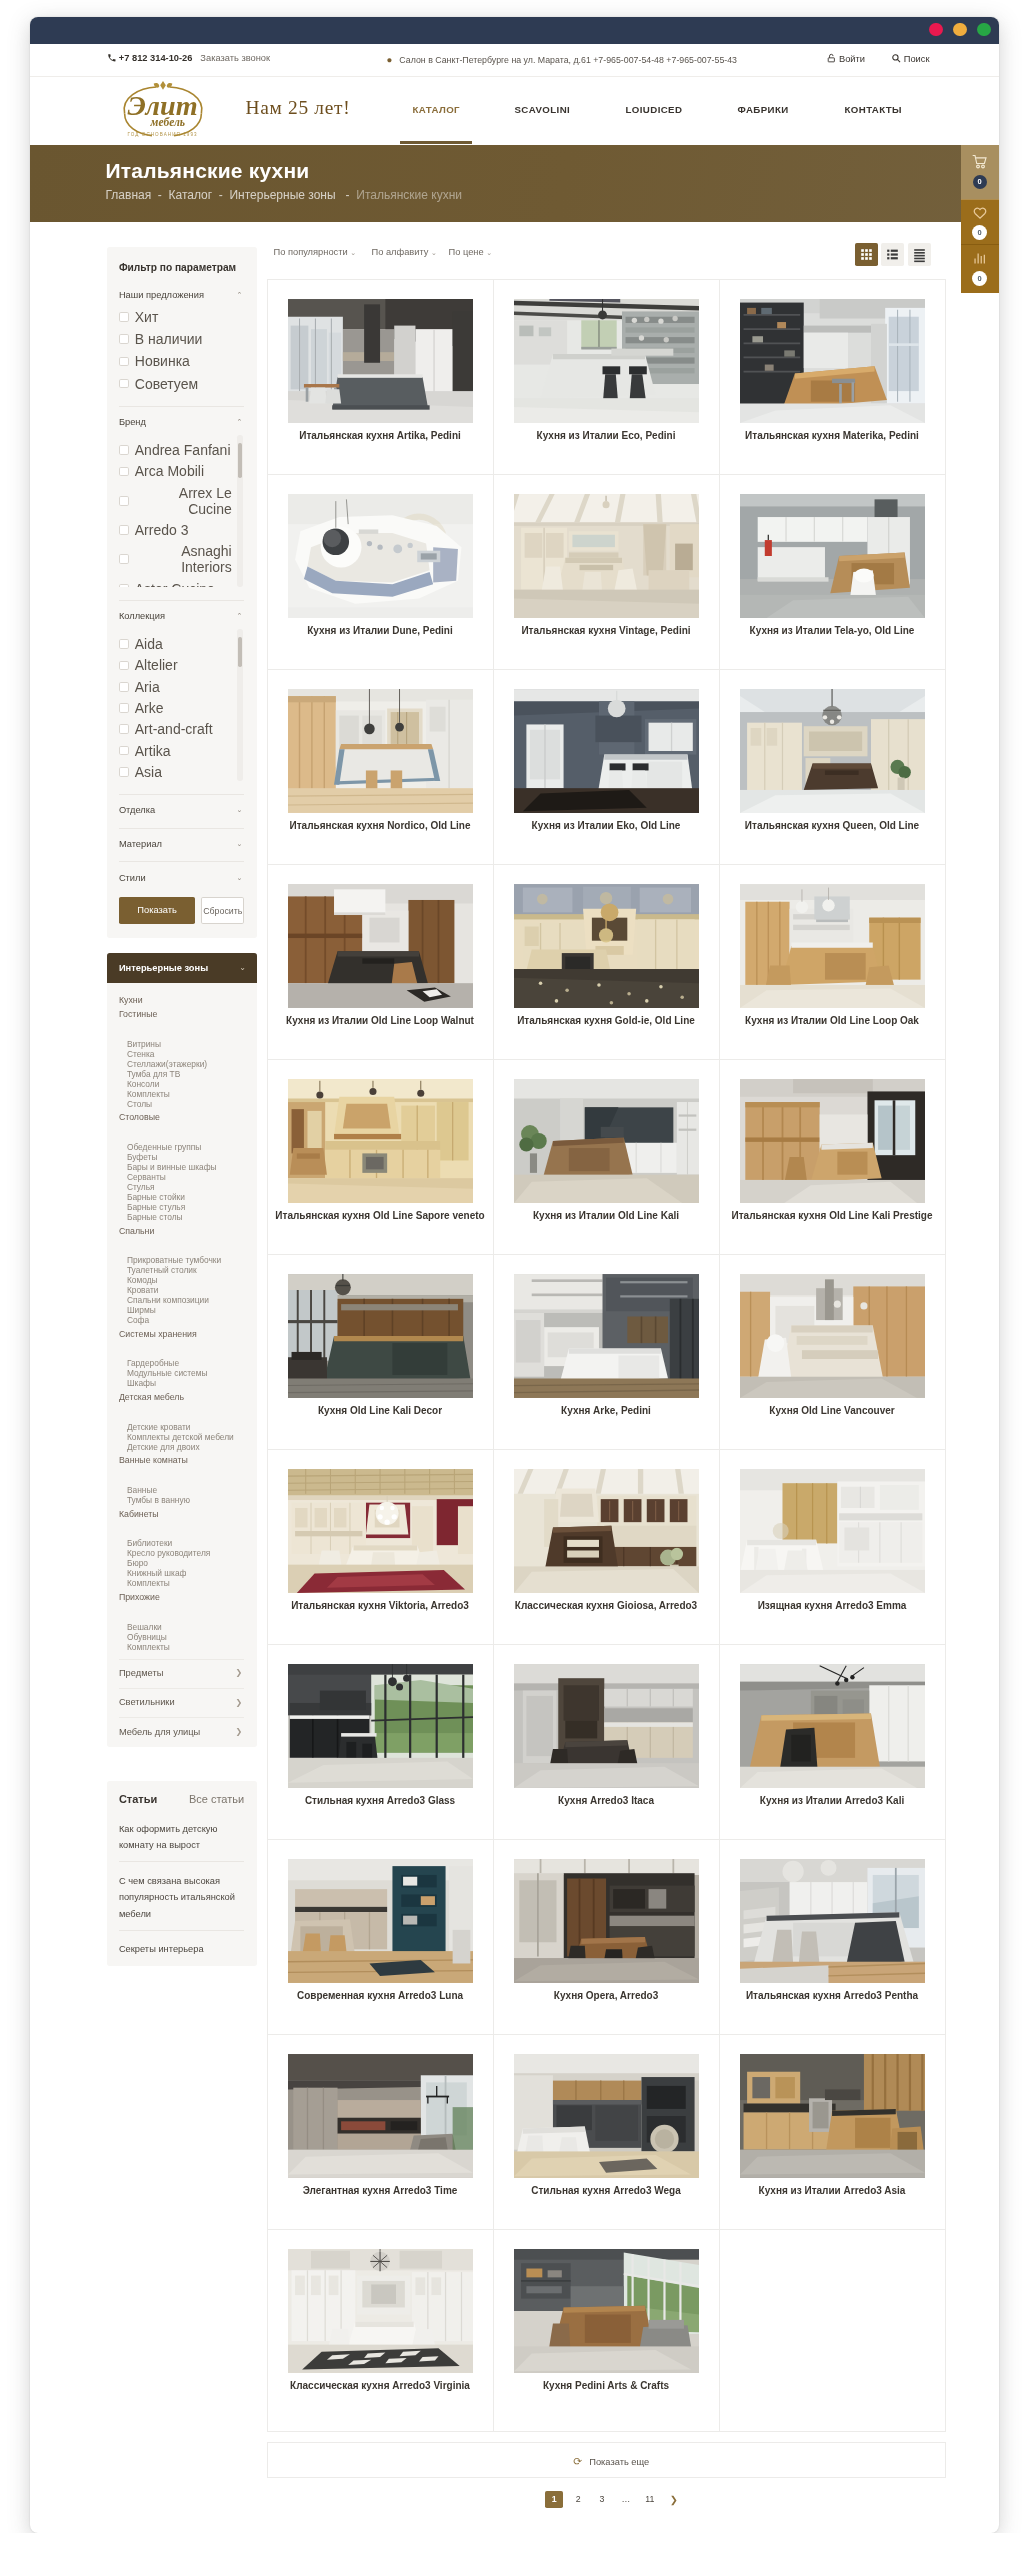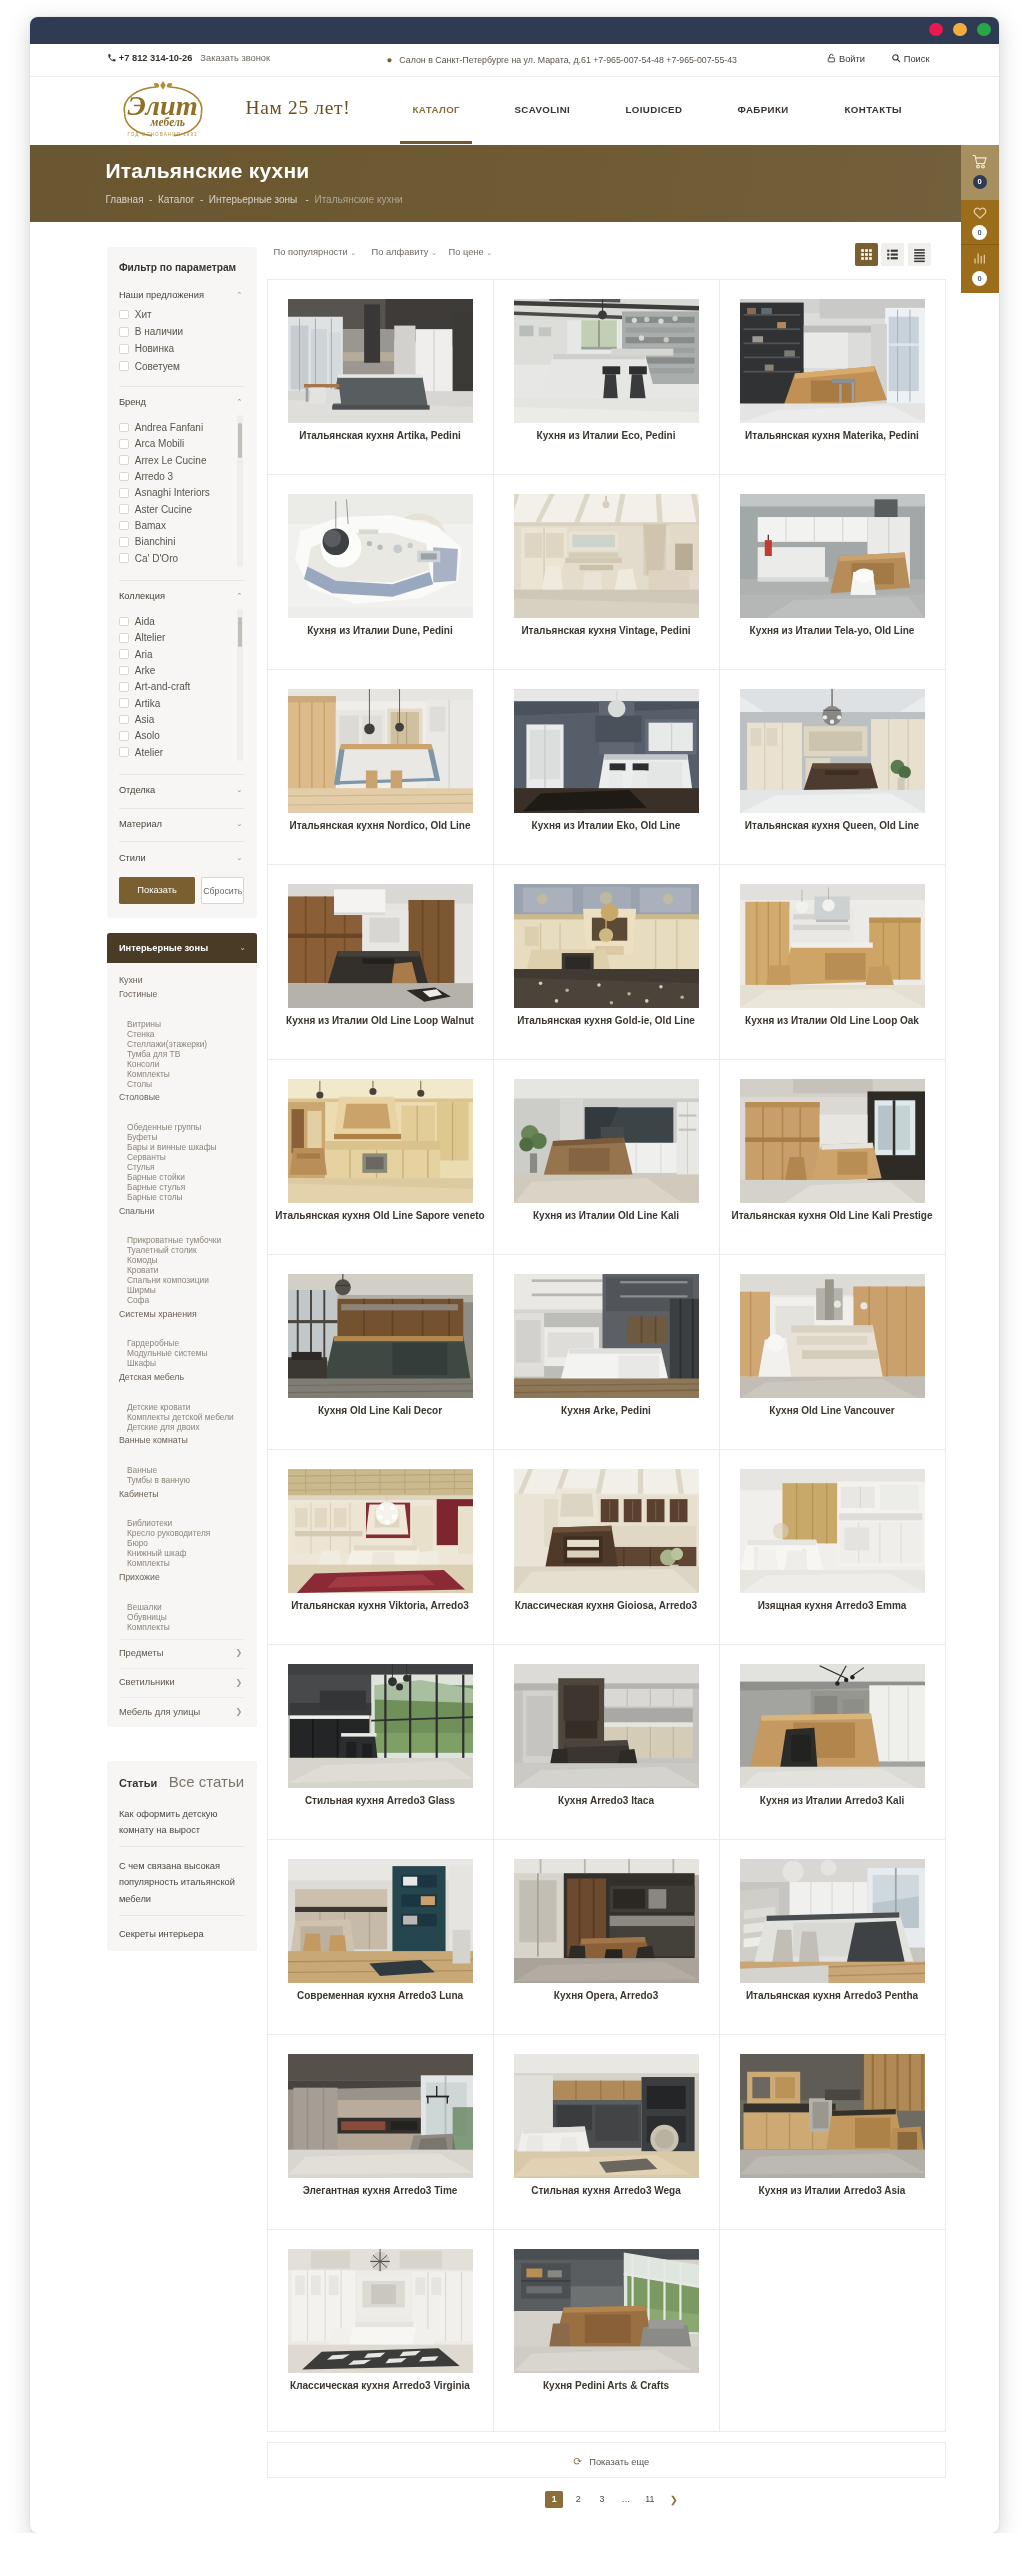--- a/index.html
+++ b/index.html
@@ -27,21 +27,21 @@
   .header { height:68px; position:relative; }
   .logo { position:absolute; left:82px; top:3.5px; }
   .slogan { position:absolute; left:216px; top:20.3px; font-family:"Liberation Serif", serif; font-size:19.4px; letter-spacing:0.7px; color:#6d4e1e; }
   .nav { position:absolute; top:27px; left:0; width:100%; font-size:9.7px; font-weight:bold; letter-spacing:0.4px; color:#38332e; }
   .nav span { position:absolute; }
   .nav .active { color:#8a6d3a; }
   .nav .active:after { content:""; position:absolute; left:-12.4px; right:-12.4px; top:37px; height:3.5px; background:#6f5a33; }
   
   .hero { height:77px; background:linear-gradient(100deg,#6a5630 0%, #6f5a33 55%, #73603c 100%); position:relative; color:#fff; }
   .hero h1 { position:absolute; left:76px; top:14px; font-size:21px; letter-spacing:0.2px; }
-  .hero .crumbs { position:absolute; left:76px; top:49px; font-size:10px; color:rgba(255,255,255,.72); }
+  .hero .crumbs { position:absolute; left:76px; top:43px; font-size:12px; color:rgba(255,255,255,.72); }
   .hero .crumbs b { font-weight:normal; color:rgba(255,255,255,.45); }
   
   .fab { position:absolute; right:0; top:0; width:38px; z-index:5; }
   .fab .sec { position:relative; text-align:center; }
   .fab .cart { height:54px; background:#a88f60; }
   .fab .fav { height:45px; background:#9b6d1b; border-top:0.9px solid rgba(255,255,255,.22); }
   .fab .cmp { height:49px; background:#9b6d1b; border-top:0.9px solid rgba(120,80,10,.55); }
   .badge { display:block; margin:2.7px auto 0; width:14px; height:14px; border-radius:50%; font-size:7.5px; font-weight:bold; line-height:14px; }
   .badge.navy { background:#2e3b53; color:#fff; }
   .badge.white { background:#fff; color:#53616e; width:15px; height:15px; line-height:15px; }
@@ -50,21 +50,21 @@
   .sidebar { position:absolute; left:77px; top:25px; width:150px; }
   .catalog { position:absolute; left:237px; top:17.7px; width:679px; }
   
   .sb { background:#f7f6f4; border-radius:2.7px; }
   .filter { padding:11.5px 12.4px 14px; }
   .filter h3 { font-size:10.2px; color:#38332e; padding-top:3.5px; }
   .fsec { border-top:0.9px solid #e9e6e2; margin-top:12.4px; padding-top:10.6px; }
   .fsec:first-of-type { border-top:none; margin-top:17.7px; padding-top:0; }
   .fsec .fhead { font-size:9.3px; color:#4a443c; position:relative; }
   .fsec .fhead .chev { position:absolute; right:1.8px; top:0.9px; color:#8d857b; font-size:7px; }
-  .chk { margin-top:6.2px; font-size:10px; color:#5a544c; display:flex; align-items:center; }
+  .chk { margin-top:6.2px; font-size:14px; color:#5a544c; display:flex; align-items:center;text-align:right; }
   .chk .box { width:9.7px; height:9.7px; background:#fff; border:0.9px solid #dad6d0; border-radius:1.8px; margin-right:6.2px; flex:none; }
   .ls { position:relative; margin-top:8px; height:152px; overflow:hidden; padding-right:12.4px; }
   .ls .chk { margin-top:5.3px; }
   .sbar { position:absolute; right:0.9px; top:0; width:6.2px; height:100%; background:#efedea; border-radius:2.7px; }
   .sbar .thumb { position:absolute; left:0.9px; width:4.4px; background:#c2bdb6; border-radius:1.8px; }
   .btns { margin-top:14px; display:flex; }
   .btn-show { width:77px; height:27px; background:#7a5f31; color:#fff; font-size:9.3px; text-align:center; line-height:27px; border-radius:1.8px; }
   .btn-reset { width:43px; height:27px; background:#fff; border:0.9px solid #d8d4ce; color:#6b655e; font-size:8.8px; text-align:center; line-height:26px; border-radius:1.8px; margin-left:6.2px; }
   
   .zones { margin-top:15px; }
@@ -81,21 +81,21 @@
   .news h4 { font-size:12.4px; line-height:15.5px; position:relative; }
   .news p { font-size:8.4px; color:rgba(255,255,255,.85); margin-top:3.5px; line-height:10.2px; position:relative; }
   .news .inp { margin-top:5.3px; height:21px; background:#fff; border-radius:1.8px; display:flex; position:relative; }
   .news .inp .ph { flex:1; font-size:8.8px; color:#9a948c; line-height:21px; padding-left:7px; }
   .news .inp .go { width:23px; text-align:center; line-height:20.3px; color:#6b5a3a; font-size:11.5px; }
   .env { position:absolute; right:-17.7px; top:16px; width:97px; height:97px; border:1.8px solid rgba(255,255,255,.18); transform:rotate(45deg); }
   
   .arts { margin-top:34px; padding:12.4px 12.4px 0; }
   .arts .ahead { display:flex; justify-content:space-between; align-items:baseline;text-align:center; }
   .arts .ahead b { font-size:11px; color:#38332e; }
-  .arts .ahead span { font-size:15px; color:#7c756c; }
+  .arts .ahead span { font-size:11px; color:#7c756c; }
   .arts .item { padding:10.6px 0 8px; border-bottom:0.9px solid #e9e6e2; font-size:9.3px; color:#4c463f; line-height:16.3px; }
   .arts .item:last-child { border-bottom:none; }
   
   .sortbar { position:relative; height:35px; }
   .sortbar .s { position:absolute; top:8px; font-size:9.3px; color:#6f6962; }
   .sortbar .s .chev { font-size:7px; color:#9a938a; }
   .views { position:absolute; right:15px; top:3.5px; font-size:0; }
   .vbtn { display:inline-block; width:23px; height:23px; border-radius:1.8px; background:#f1efeb; margin-left:3.5px; vertical-align:top; position:relative; }
   .vbtn.on { background:#7a5f31; }
   

